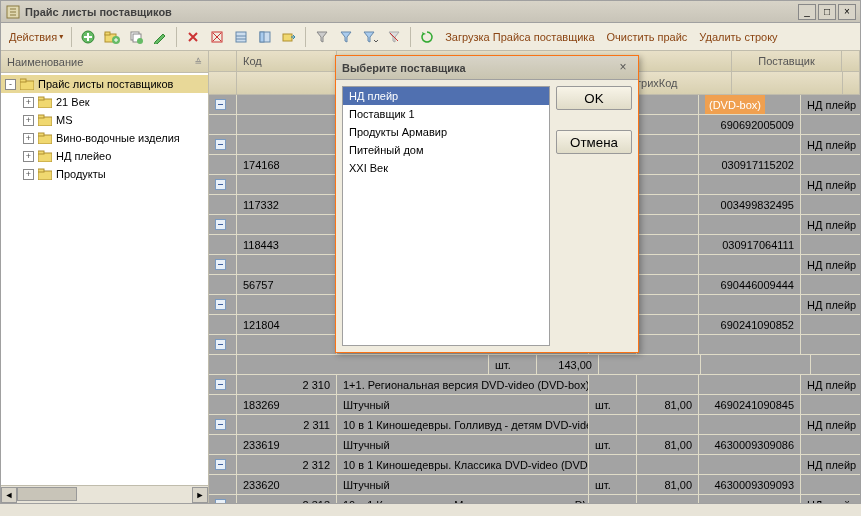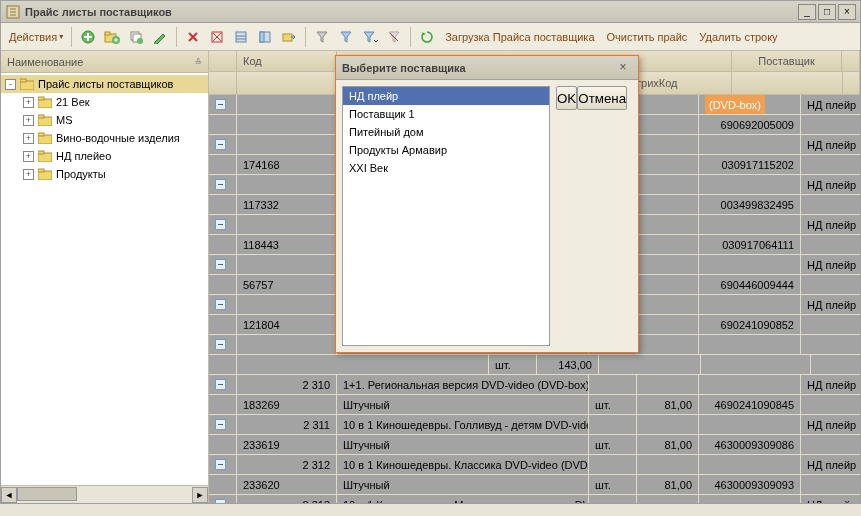--- a/index.html
+++ b/index.html
@@ -49,21 +49,21 @@
 .minus::after { content:""; position:absolute; left:2px; right:2px; top:4px; height:1px; background:#4060a0; }
 
 .modal { position: absolute; left: 335px; top: 55px; width: 304px; background: #f0ecdf; border: 1px solid #f97316; box-shadow: 2px 2px 6px rgba(0,0,0,0.3); }
 .modal-title { height: 24px; background: linear-gradient(#d8d4c8, #c8c4b0); display: flex; align-items: center; padding: 0 6px; border-bottom: 1px solid #a0a0a0; }
 .modal-title span { flex: 1; font-weight: bold; color: #404040; }
 .modal-close { width: 18px; height: 18px; cursor: pointer; text-align: center; line-height: 16px; font-size:12px; color:#555; }
 .modal-body { display: flex; padding: 6px; gap: 6px; }
 .modal-list { flex: 1; background: #fff; border: 1px solid #a0a0a0; height: 260px; overflow:auto; }
 .modal-list-item { padding: 3px 6px; cursor: pointer; }
 .modal-list-item.selected { background: #5070b0; color: #fff; }
-.modal-btns { display: flex; flex-direction: row; gap: 0; width: 76px; }
+.modal-btns { display: flex; flex-direction: column; gap: 20px; width: 76px; }
 .modal-btn { height: 24px; border: 1px solid #999; background: linear-gradient(#f8f4e8,#e0dcc8); cursor: pointer; border-radius:2px; }
 svg { display:block; }
 </style>
 </head>
 <body>
 
 <div class="window">
   <div class="titlebar">
     <span class="titlebar-icon">
       <svg width="14" height="14">
@@ -488,22 +488,22 @@
 
 <div class="modal">
   <div class="modal-title">
     <span>Выберите поставщика</span>
     <div class="modal-close">×</div>
   </div>
   <div class="modal-body">
     <div class="modal-list" id="modal-list">
         <div class="modal-list-item selected">НД плейр</div>
         <div class="modal-list-item">Поставщик 1</div>
+        <div class="modal-list-item">Продукты Армавир</div>
         <div class="modal-list-item">Питейный дом</div>
-        <div class="modal-list-item">Продукты Армавир</div>
         <div class="modal-list-item">XXI Век</div>
       </div>
     <div class="modal-btns">
       <button class="modal-btn">OK</button>
       <button class="modal-btn">Отмена</button>
     </div>
   </div>
 </div>
 
 </body></html>

